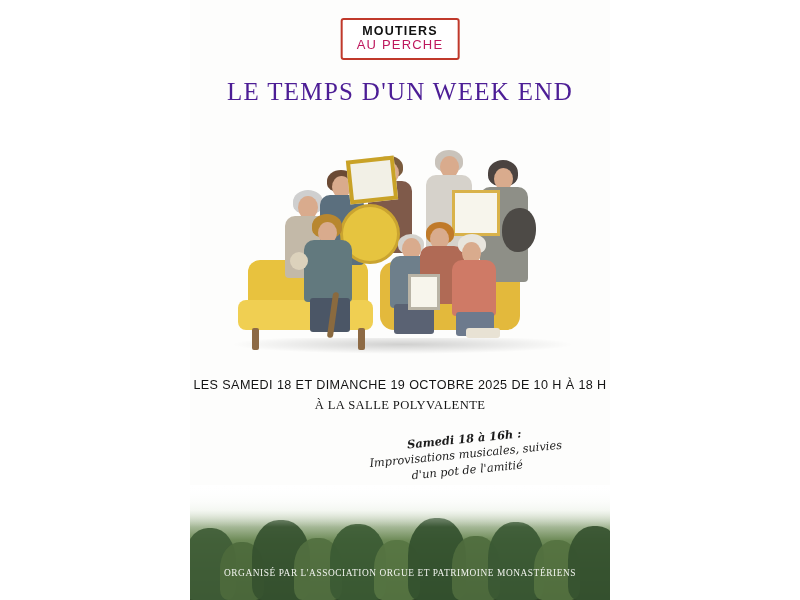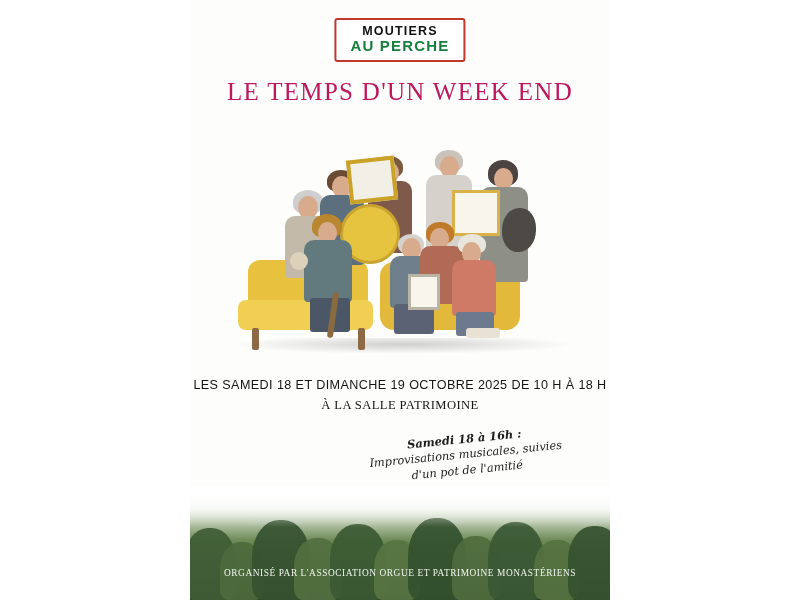--- a/index.html
+++ b/index.html
@@ -47,38 +47,38 @@
   .logo-line1 {
     font-family: "Liberation Sans", sans-serif;
     font-weight: bold;
     font-size: 12.5px;
     letter-spacing: 1.2px;
     color: #111111;
     display: block;
   }
   .logo-line2 {
     font-family: "Liberation Sans", sans-serif;
-    font-weight: bold;
-    font-size: 15px;
+    font-weight: normal;
+    font-size: 13px;
     letter-spacing: 1.2px;
-    color: #15803d;
+    color: #be185d;
     display: block;
   }
 
   
   .main-title {
     position: absolute;
     top: 78px;
     left: 0;
     width: 420px;
     text-align: center;
     font-family: "Liberation Serif", serif;
     font-size: 25px;
     letter-spacing: 1.3px;
-    color: #be185d;
+    color: #4c1d95;
     white-space: nowrap;
   }
   .sub-title {
     position: absolute;
     top: 116px;
     left: 0;
     width: 420px;
     text-align: center;
     font-family: "Liberation Serif", serif;
     font-size: 12.3px;
@@ -346,21 +346,21 @@
         <div class="legs" style="left:226px; top:170px; width:38px; height:24px; background:#6d7a8d;"></div>
       </div>
 
       <div class="frame2" style="left:178px; top:132px; width:26px; height:30px; border-color:#b9b4a6;"></div>
       <div style="position:absolute; left:236px; top:186px; width:34px; height:10px; background:#e8e2d4; border-radius:3px;"></div>
       <div style="position:absolute; left:60px; top:110px; width:18px; height:18px; background:#dcd2bc; border-radius:50%;"></div>
       <div style="position:absolute; left:100px; top:150px; width:6px; height:46px; background:#8a6a3f; border-radius:3px; transform:rotate(8deg);"></div>
     </div>
 
     <div class="info-line1">LES SAMEDI 18 ET DIMANCHE 19 OCTOBRE 2025 DE 10 H À 18 H</div>
-    <div class="info-line2">À LA SALLE PATRIMOINE</div>
+    <div class="info-line2">À LA SALLE POLYVALENTE</div>
 
     <div class="hand">
       <div class="blk1">
         <div class="h-title">Samedi 18 à 16h :</div>
         <div>Improvisations musicales, suivies</div>
         <div>d'un pot de l'amitié</div>
       </div>
       <div class="blk2">
         <div class="h-title">Dimanche 19 :</div>
         <div>Bistrot de la passerelle de 10 h à 13 h</div>

